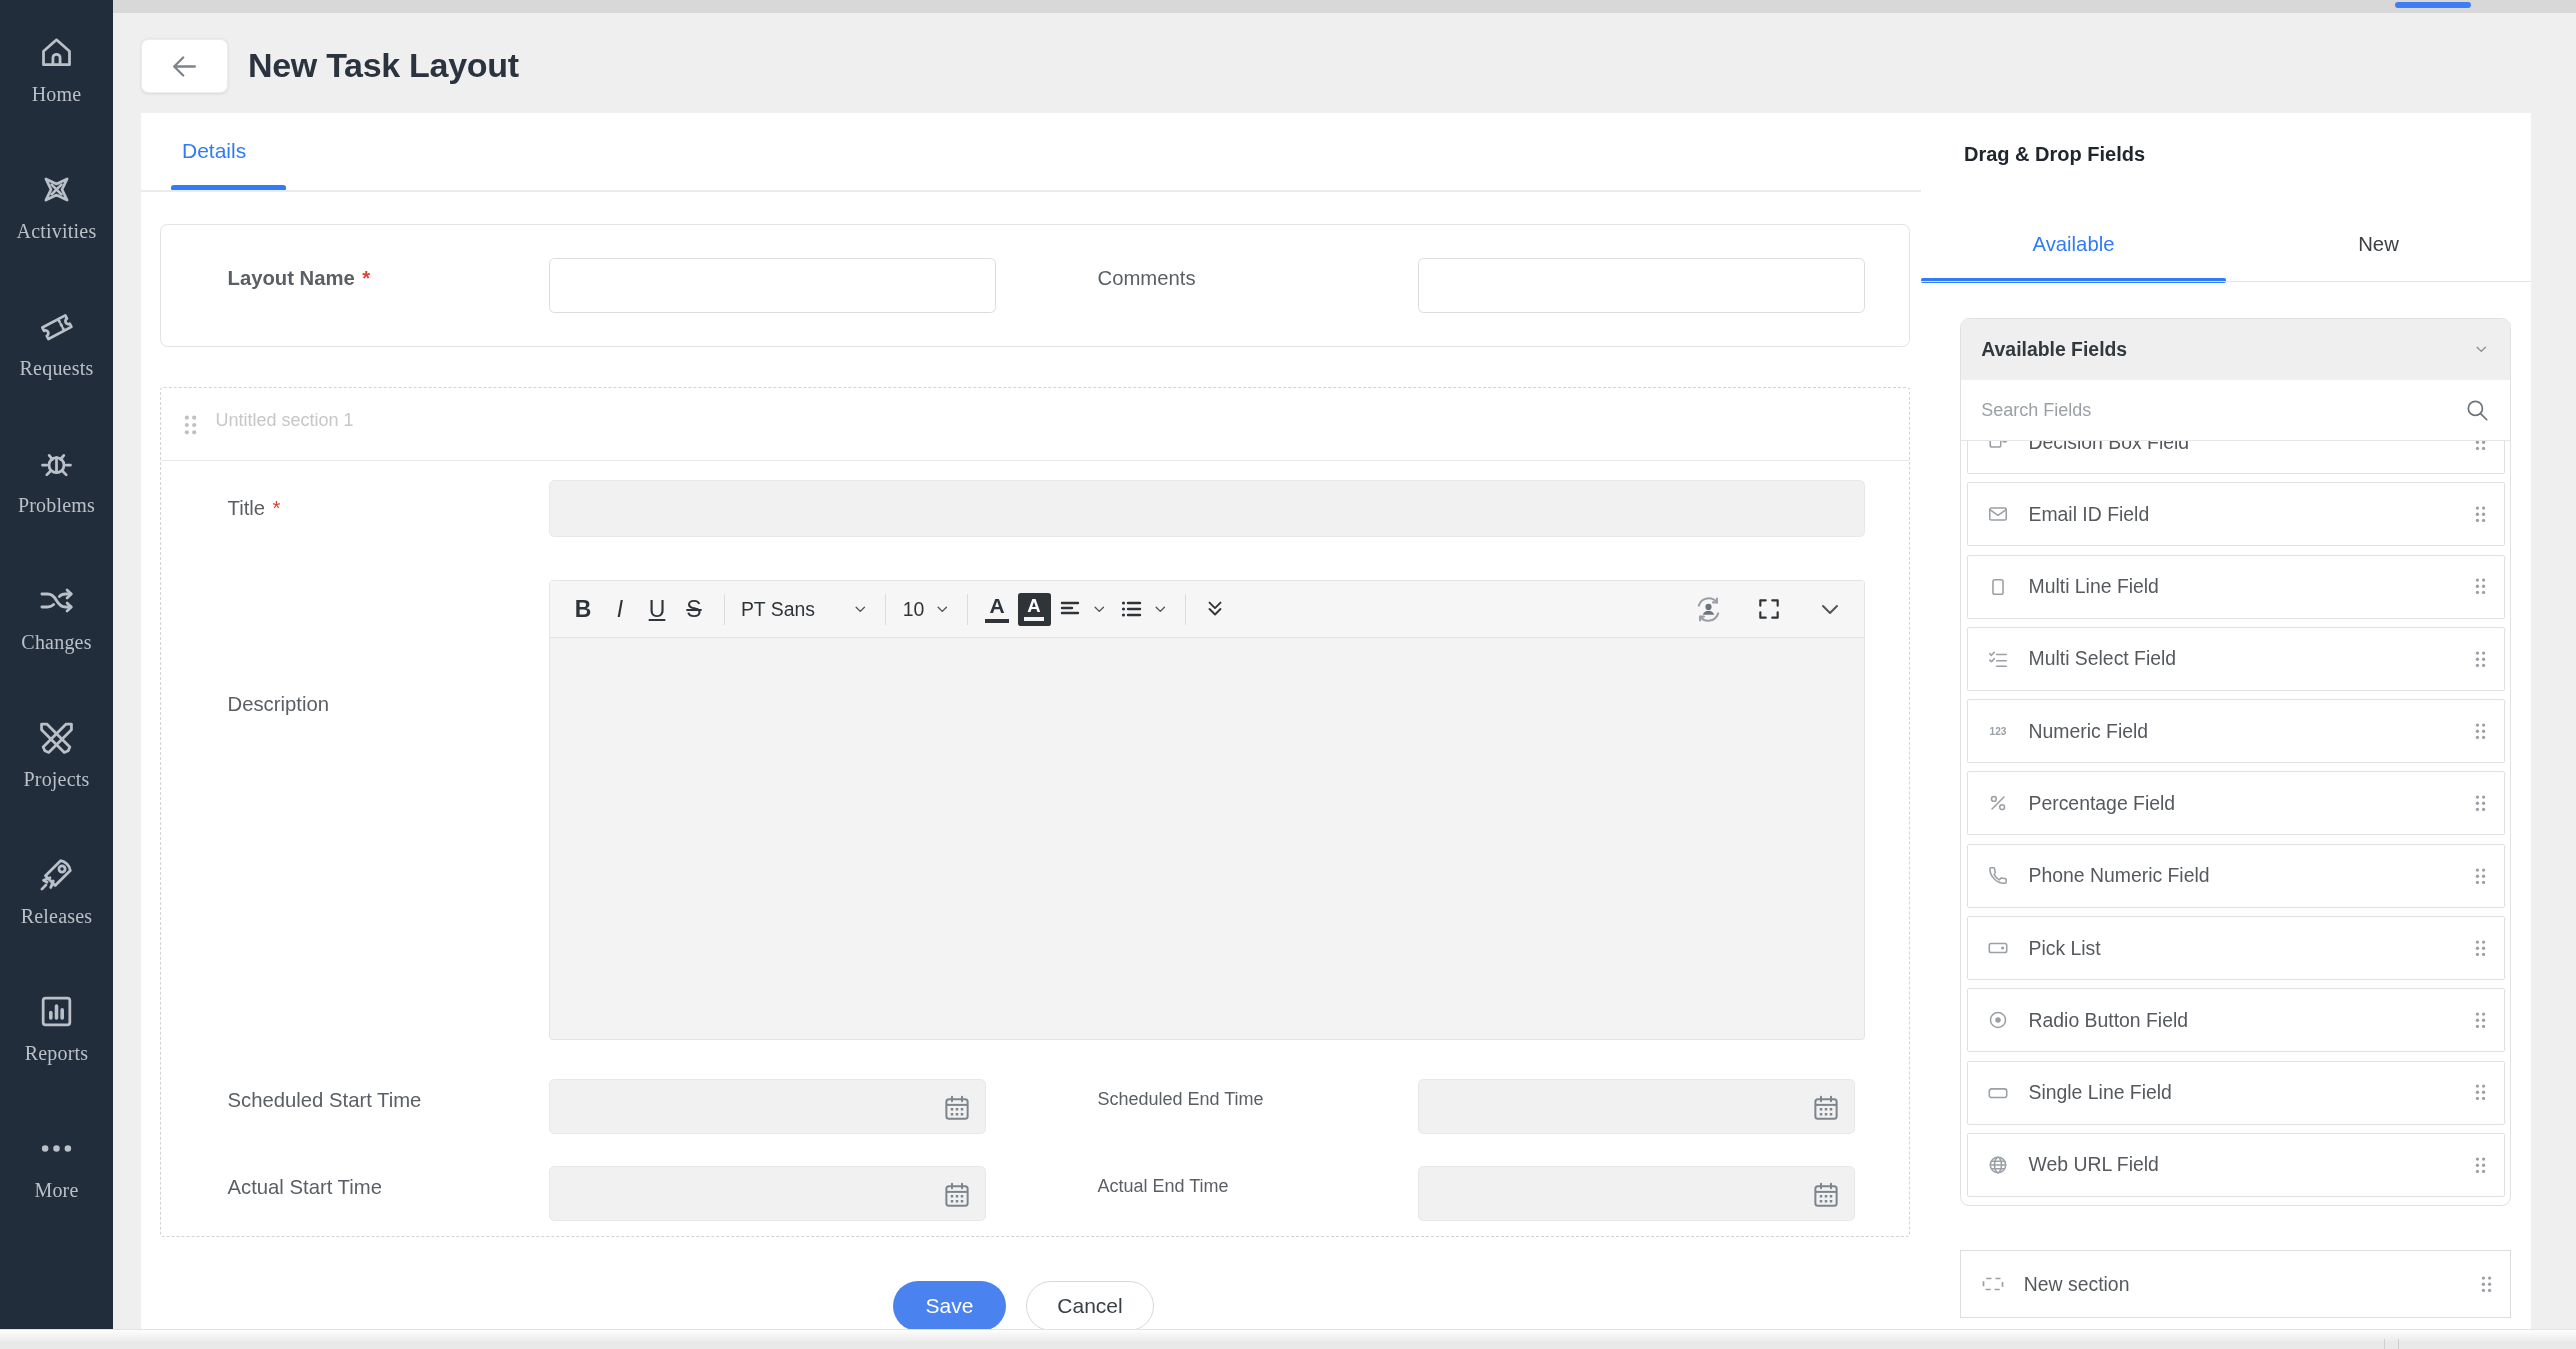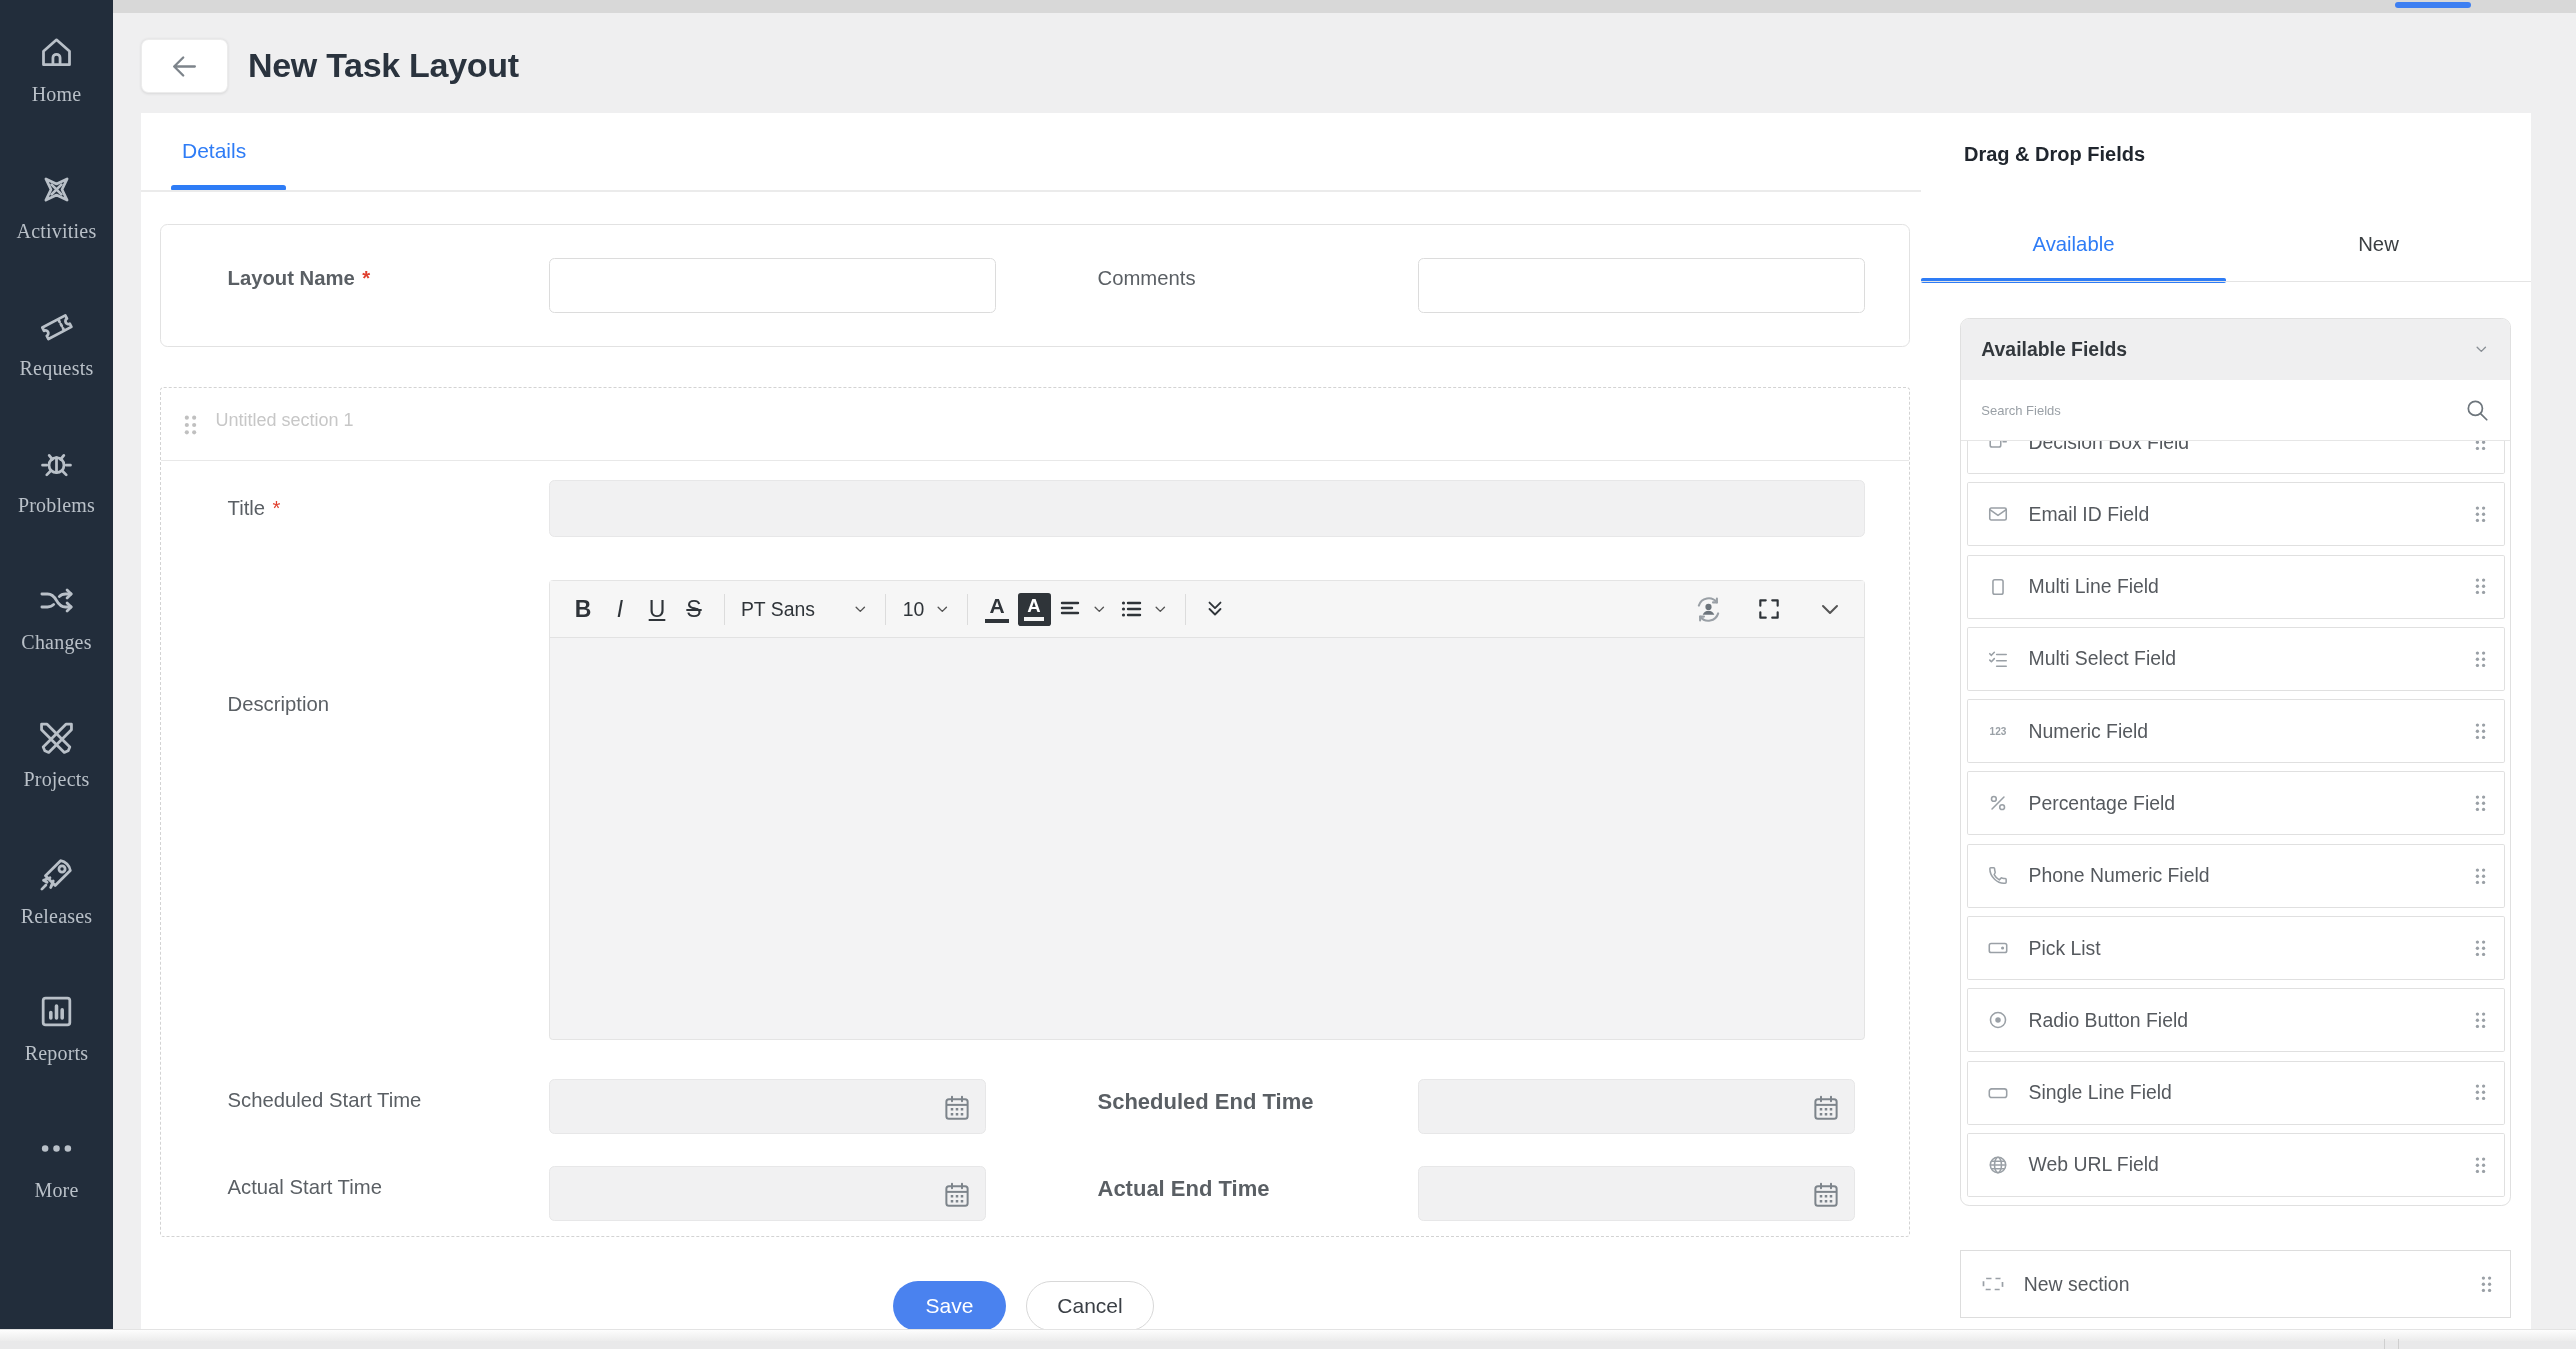--- a/index.html
+++ b/index.html
@@ -40,21 +40,21 @@
   .text-input { position:absolute; top:33px; height:55px; background:#fff; border:0.9px solid #dcdcdc; border-radius:5.5px; font-size:19.4px; padding:0 15px; color:#333; outline:none; }
   #layout-name-input { left:388px; width:447px; }
   #comments-input { left:1257px; width:447px; }
 
   
   #section { left:18.5px; top:274px; width:1750px; height:850px; border:1.8px dashed #d3d3d3; border-radius:3.7px; }
   #section-handle { position:absolute; left:22px; top:26px; }
   #section-title { position:absolute; left:55px; top:22px; font-size:18px; color:#c7c7c7; }
   #section-divider { position:absolute; left:0; top:72px; width:100%; height:0.9px; background:#e8e8e8; }
   .row-label { position:absolute; left:67px; font-size:20.3px; color:#5a5f64; }
-  .row-label-2 { position:absolute; left:937px; font-size:22px; color:#5a5f64;font-weight:bold; }
+  .row-label-2 { position:absolute; left:937px; font-size:18px; color:#5a5f64; }
   .gray-input { position:absolute; background:#f1f1f2; border:0.9px solid #e7e7e8; border-radius:5.5px; }
   #title-input { left:388px; top:92px; width:1316px; height:57px; }
 
   
   .date-input { position:absolute; height:55px; width:437px; background:#f1f1f2; border:0.9px solid #e7e7e8; border-radius:5.5px; }
   .date-input .cal { position:absolute; right:13px; top:13px; cursor:pointer; }
 
   
   #editor { left:388px; top:192px; width:1316px; height:460px; border:0.9px solid #e4e4e4; border-radius:3.7px; background:#f3f3f4; }
   #editor-toolbar { height:57px; background:#f6f6f6; border-bottom:0.9px solid #e2e2e2; display:flex; align-items:center; padding:0 15px; color:#2f3439; }
@@ -88,21 +88,21 @@
   #panel-tab-available { left:0; color:#2e7cf6; }
   #panel-tab-new { left:305px; color:#3c4043; }
   #panel-tab-underline { position:absolute; left:0; top:165px; width:305px; height:4.6px; background:#2e7cf6; border-radius:1.8px; }
   #panel-tab-border { position:absolute; left:0; top:168px; width:100%; height:0.9px; background:#e4e4e4; }
 
   #fields-box { position:absolute; left:39px; top:205px; width:551px; height:888px; border:0.9px solid #e0e0e0; border-radius:9.2px; overflow:hidden; background:#fff; }
   #fields-header { height:61px; background:#efeff0; display:flex; align-items:center; padding:0 20.3px; cursor:pointer; }
   #fields-header .t { font-size:19.4px; font-weight:bold; color:#33383d; }
   #fields-header .chev { margin-left:auto; color:#8a9096; }
   #search-row { height:61px; background:#fff; border-bottom:0.9px solid #e6e6e6; display:flex; align-items:center; padding:0 20.3px; position:relative; z-index:2; }
-  #search-input { border:none; outline:none; font-size:13px; flex:1; color:#333; background:transparent; }
+  #search-input { border:none; outline:none; font-size:18px; flex:1; color:#333; background:transparent; }
   #search-input::placeholder { color:#9aa0a6; }
   #field-list { height:766px; overflow:hidden; padding:0 5.5px; position:relative; z-index:1; }
   .field-card { height:64px; margin-top:8.3px; border:0.9px solid #e0e0e0; background:#fff; border-radius:1.8px; display:flex; align-items:center; cursor:grab; }
   .field-card:first-child { margin-top:-31px; }
   .field-card .icon-host { margin-left:18.5px; width:24px; height:24px; color:#9aa0a6; display:flex; align-items:center; justify-content:center;text-decoration:underline; }
   .field-card .icon-host svg { width:22px; height:22px; }
   .field-card .f-label { margin-left:18.5px; font-size:19.4px; color:#55595e; }
   .field-card .drag { margin-left:auto; margin-right:16.6px; }
 
   #new-section-card { position:absolute; left:39px; top:1137px; width:551px; height:68px; border:0.9px solid #ddd; background:#fff; display:flex; align-items:center; cursor:grab; }

